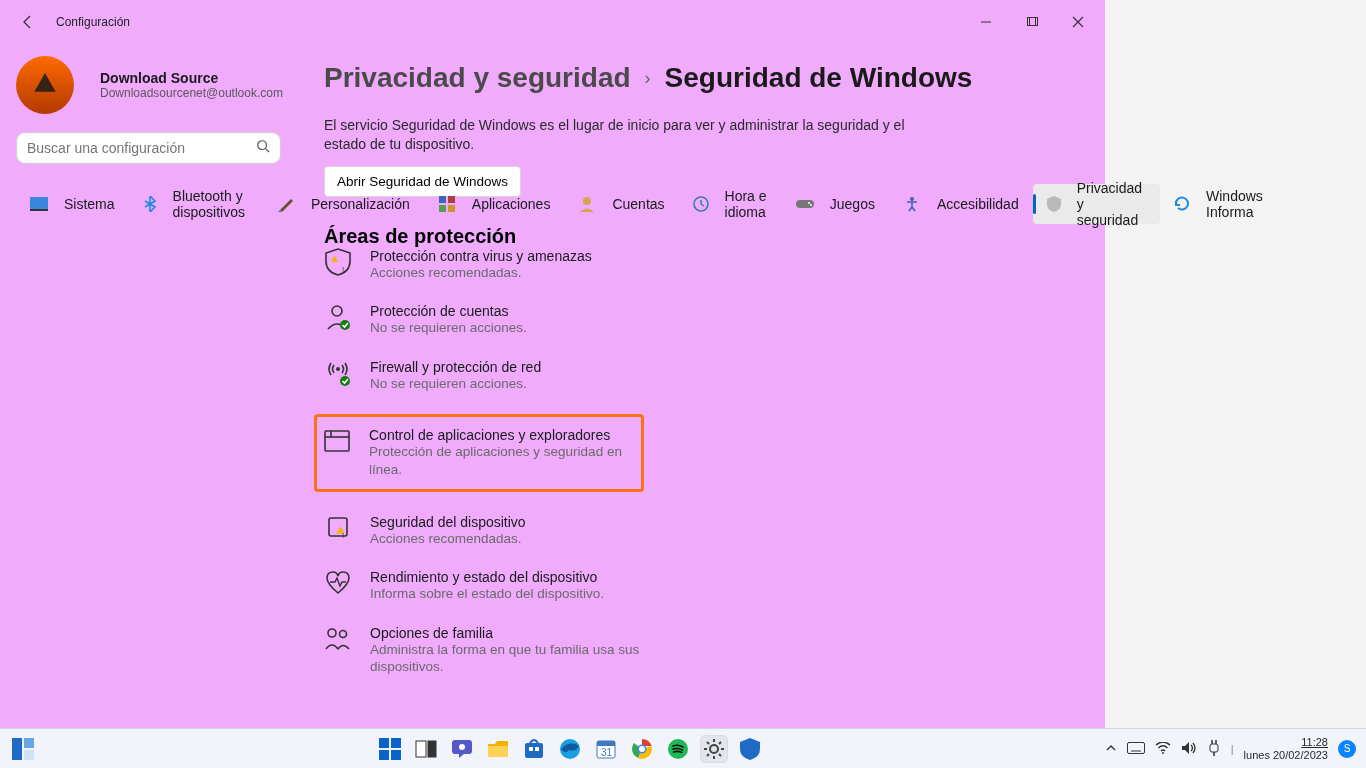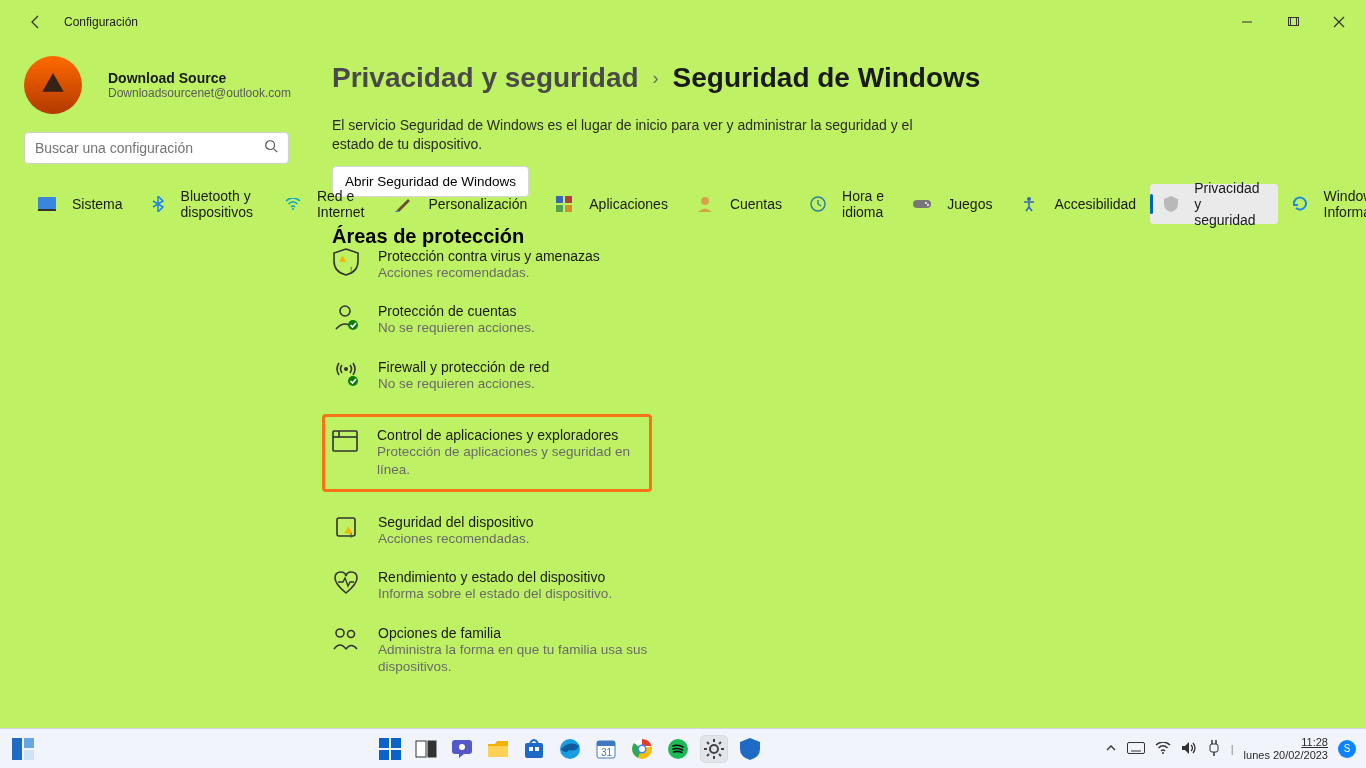--- a/index.html
+++ b/index.html
@@ -1,31 +1,31 @@
 <!DOCTYPE html>
 <html><head>
 <meta charset="utf-8">
 <style>
   * { box-sizing: border-box; margin: 0; padding: 0; font-family: "Segoe UI", Arial, sans-serif; }
   html, body { width: 1366px; height: 768px; overflow: hidden; background: #f3f3f3; }
-  .window { width: 1366px; height: 728px; background: #bef264; position: relative; padding-left: 8px; }
+  .window { width: 1105px; height: 728px; background: #f0abfc; position: relative; }
   .titlebar { height: 44px; display: flex; align-items: center; justify-content: space-between; padding: 0 4px 0 18px; }
   .titlebar-left { display: flex; align-items: center; gap: 18px; }
   .back-btn { width: 20px; height: 20px; display:flex; align-items:center; justify-content:center; cursor:pointer; }
   .title-text { font-size: 12px; color: #222; }
   .win-controls { display: flex; }
   .win-btn { width: 46px; height: 32px; display:flex; align-items:center; justify-content:center; cursor:pointer; }
   .content { display: flex; height: calc(100% - 44px); }
   .sidebar { width: 300px; padding: 12px 0 0 16px; }
   .account-row { display: flex; align-items: center; gap: 26px; margin-bottom: 18px; }
   .avatar { width: 58px; height: 58px; border-radius: 50%; background: linear-gradient(180deg,#ff6a00,#b33900); display:flex; align-items:center; justify-content:center; }
   .avatar svg { width: 32px; height: 32px; }
   .account-name { font-size: 14px; font-weight: 600; color: #1a1a1a; }
   .account-email { font-size: 12px; color: #5a5a5a; }
-  .search-box { width: 265px; height: 32px; background: #fff; border: 1px solid #d0d0d0; border-radius: 4px; display:flex; align-items:center; padding: 0 10px; margin-bottom: 20px; box-shadow: 0 0 0 1px rgba(0,0,0,0.02) inset; }
+  .search-box { width: 265px; height: 32px; background: #fff; border: 1px solid #d0d0d0; border-radius: 9px; display:flex; align-items:center; padding: 0 10px; margin-bottom: 20px; box-shadow: 0 0 0 1px rgba(0,0,0,0.02) inset; }
   .search-box input { flex:1; border: none; outline: none; font-size: 14px; color: #333; background: transparent; }
   .nav-list { display:flex; flex-direction:row; gap:0; }
   .nav-item { display:flex; align-items:center; gap: 16px; height: 40px; padding: 0 14px; border-radius: 4px; cursor:pointer; font-size: 14px; color: #1a1a1a; width: 268px; position:relative; }
   .nav-item.active { background: #eaeaea; }
   .nav-item.active::before { content:""; position:absolute; left:0; top:10px; bottom:10px; width:3px; background:#0067c0; border-radius: 2px; }
   .nav-icon { width: 18px; height: 18px; display:flex; align-items:center; justify-content:center; }
   .main { flex:1; padding: 18px 40px 0 24px; overflow:auto; }
   .breadcrumb { display:flex; align-items:center; gap: 14px; margin-bottom: 22px; }
   .breadcrumb-part { font-size: 28px; font-weight: 600; color: #1a1a1a; }
   .breadcrumb-parent { color: #4a4a4a; cursor:pointer; }
@@ -125,29 +125,20 @@
         <div class="nav-item">
           <span class="nav-icon">
               <svg width="14" height="16" viewBox="0 0 12 16">
                 <path d="M6 0 V16 L11 11 L1 5 M6 0 L11 5 L1 11" stroke="#1e88e5" stroke-width="1.6" fill="none"></path>
               </svg>
             </span>
           <span>Bluetooth y dispositivos</span>
         </div>
         <div class="nav-item">
           <span class="nav-icon">
-              <svg width="16" height="12" viewBox="0 0 16 12">
-                <path d="M1 3 Q8 -3 15 3 M3.5 6 Q8 1.5 12.5 6 M6 9 Q8 7 10 9" stroke="#0ea5c6" stroke-width="1.6" fill="none"></path>
-                <circle cx="8" cy="11" r="1" fill="#0ea5c6"></circle>
-              </svg>
-            </span>
-          <span>Red e Internet</span>
-        </div>
-        <div class="nav-item">
-          <span class="nav-icon">
               <svg width="16" height="16" viewBox="0 0 16 16">
                 <path d="M2 14 L5 11 L13 3 L15 5 L7 13 L4 16 Z" fill="#6b4e2e"></path>
                 <path d="M2 14 L0 16 L4 16 Z" fill="#2d7dd2"></path>
               </svg>
             </span>
           <span>Personalización</span>
         </div>
         <div class="nav-item">
           <span class="nav-icon">
               <svg width="16" height="16">

